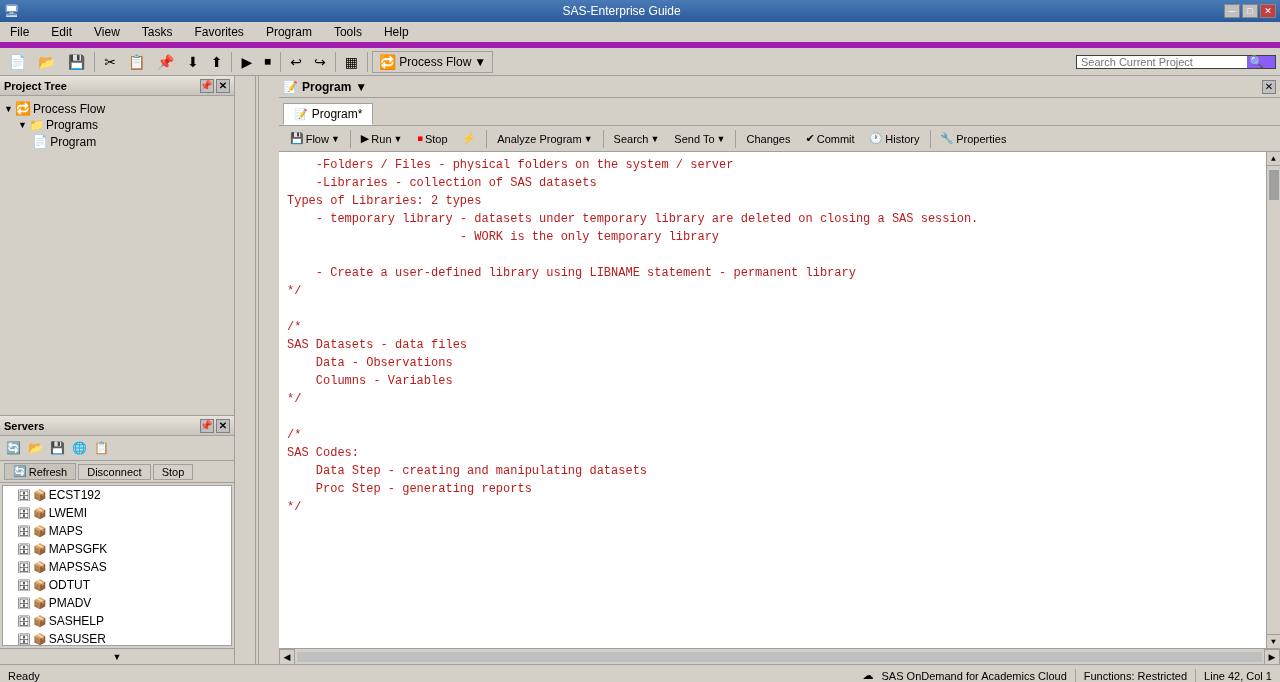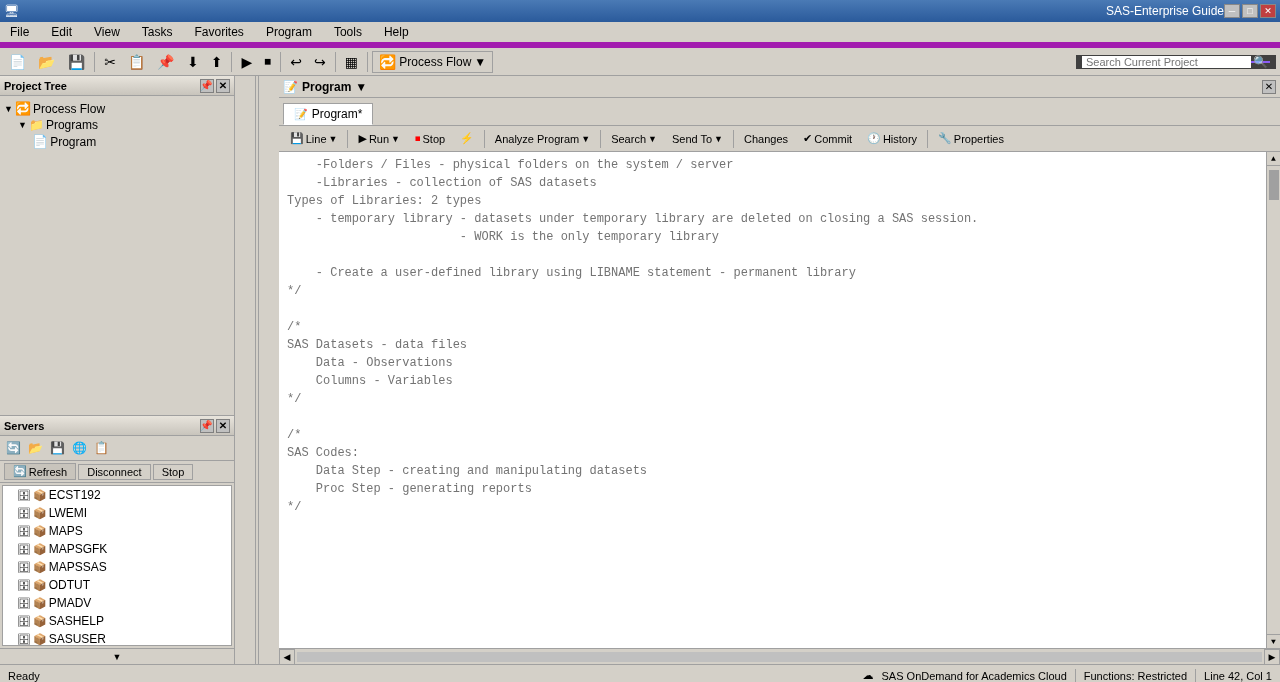--- a/index.html
+++ b/index.html
@@ -9,21 +9,21 @@
     #titlebar {
       background: linear-gradient(to bottom, #4a7ab5, #2a5a9b);
       color: white;
       height: 22px;
       display: flex;
       align-items: center;
       justify-content: space-between;
       padding: 0 4px;
       font-size: 12px;
     }
-    #titlebar .title { flex: 1; text-align: right; font-size: 12px; }
+    #titlebar .title { flex: 1; text-align: center; font-size: 12px; }
     #titlebar .win-controls { display: flex; gap: 2px; }
     #titlebar .win-btn {
       width: 16px; height: 14px; background: #c0c0c0; border: 1px solid #888;
       display: flex; align-items: center; justify-content: center; font-size: 9px; cursor: pointer;
     }
 
     
     #menubar {
       background: #d4d0c8;
       height: 26px;
@@ -71,21 +71,21 @@
       border: 1px solid #a0a0a0;
       cursor: pointer;
       font-size: 12px;
     }
 
     
     #search-box {
       margin-left: auto;
       display: flex;
       align-items: center;
-      border: 6px solid #404040;
+      border: 1px solid #404040;
       background: #8b5cf6;
       height: 14px;
       width: 200px;
     }
     #search-box input {
       border: none; outline: none; width: 170px; font-size: 11px; padding: 0 4px;
     }
 
     
     #main-layout {
@@ -254,21 +254,21 @@
       background: white;
       font-family: 'Courier New', Courier, monospace;
       font-size: 12px;
       padding: 4px 8px;
       overflow-y: auto;
       overflow-x: auto;
       line-height: 1.5;
       position: relative;
     }
     .code-line { white-space: pre; color: #000; display: block; }
-    .code-green { color: #737373; }
+    .code-green { color: #b91c1c; }
 
     
     #hscroll {
       height: 16px;
       background: #d4d0c8;
       border-top: 1px solid #a0a0a0;
       display: flex;
       align-items: center;
     }
     .hscroll-btn { width: 16px; height: 16px; background: #d4d0c8; border: 1px solid #a0a0a0; display: flex; align-items: center; justify-content: center; font-size: 9px; cursor: pointer; }
@@ -512,21 +512,21 @@
     <div id="program-tab-area">
       <div class="program-tab active">
         <span style="font-size:11px;">📝</span>
         <span>Program*</span>
       </div>
     </div>
 
     <div id="program-toolbar">
       <div class="prog-btn">
         <span>💾</span>
-        <span>Line</span>
+        <span>Flow</span>
         <span style="font-size:9px;">▼</span>
       </div>
       <div class="prog-sep"></div>
       <div class="prog-btn">
         <span>▶</span>
         <span>Run</span>
         <span style="font-size:9px;">▼</span>
       </div>
       <div class="prog-btn">
         <span style="color:red;">⏹</span>

